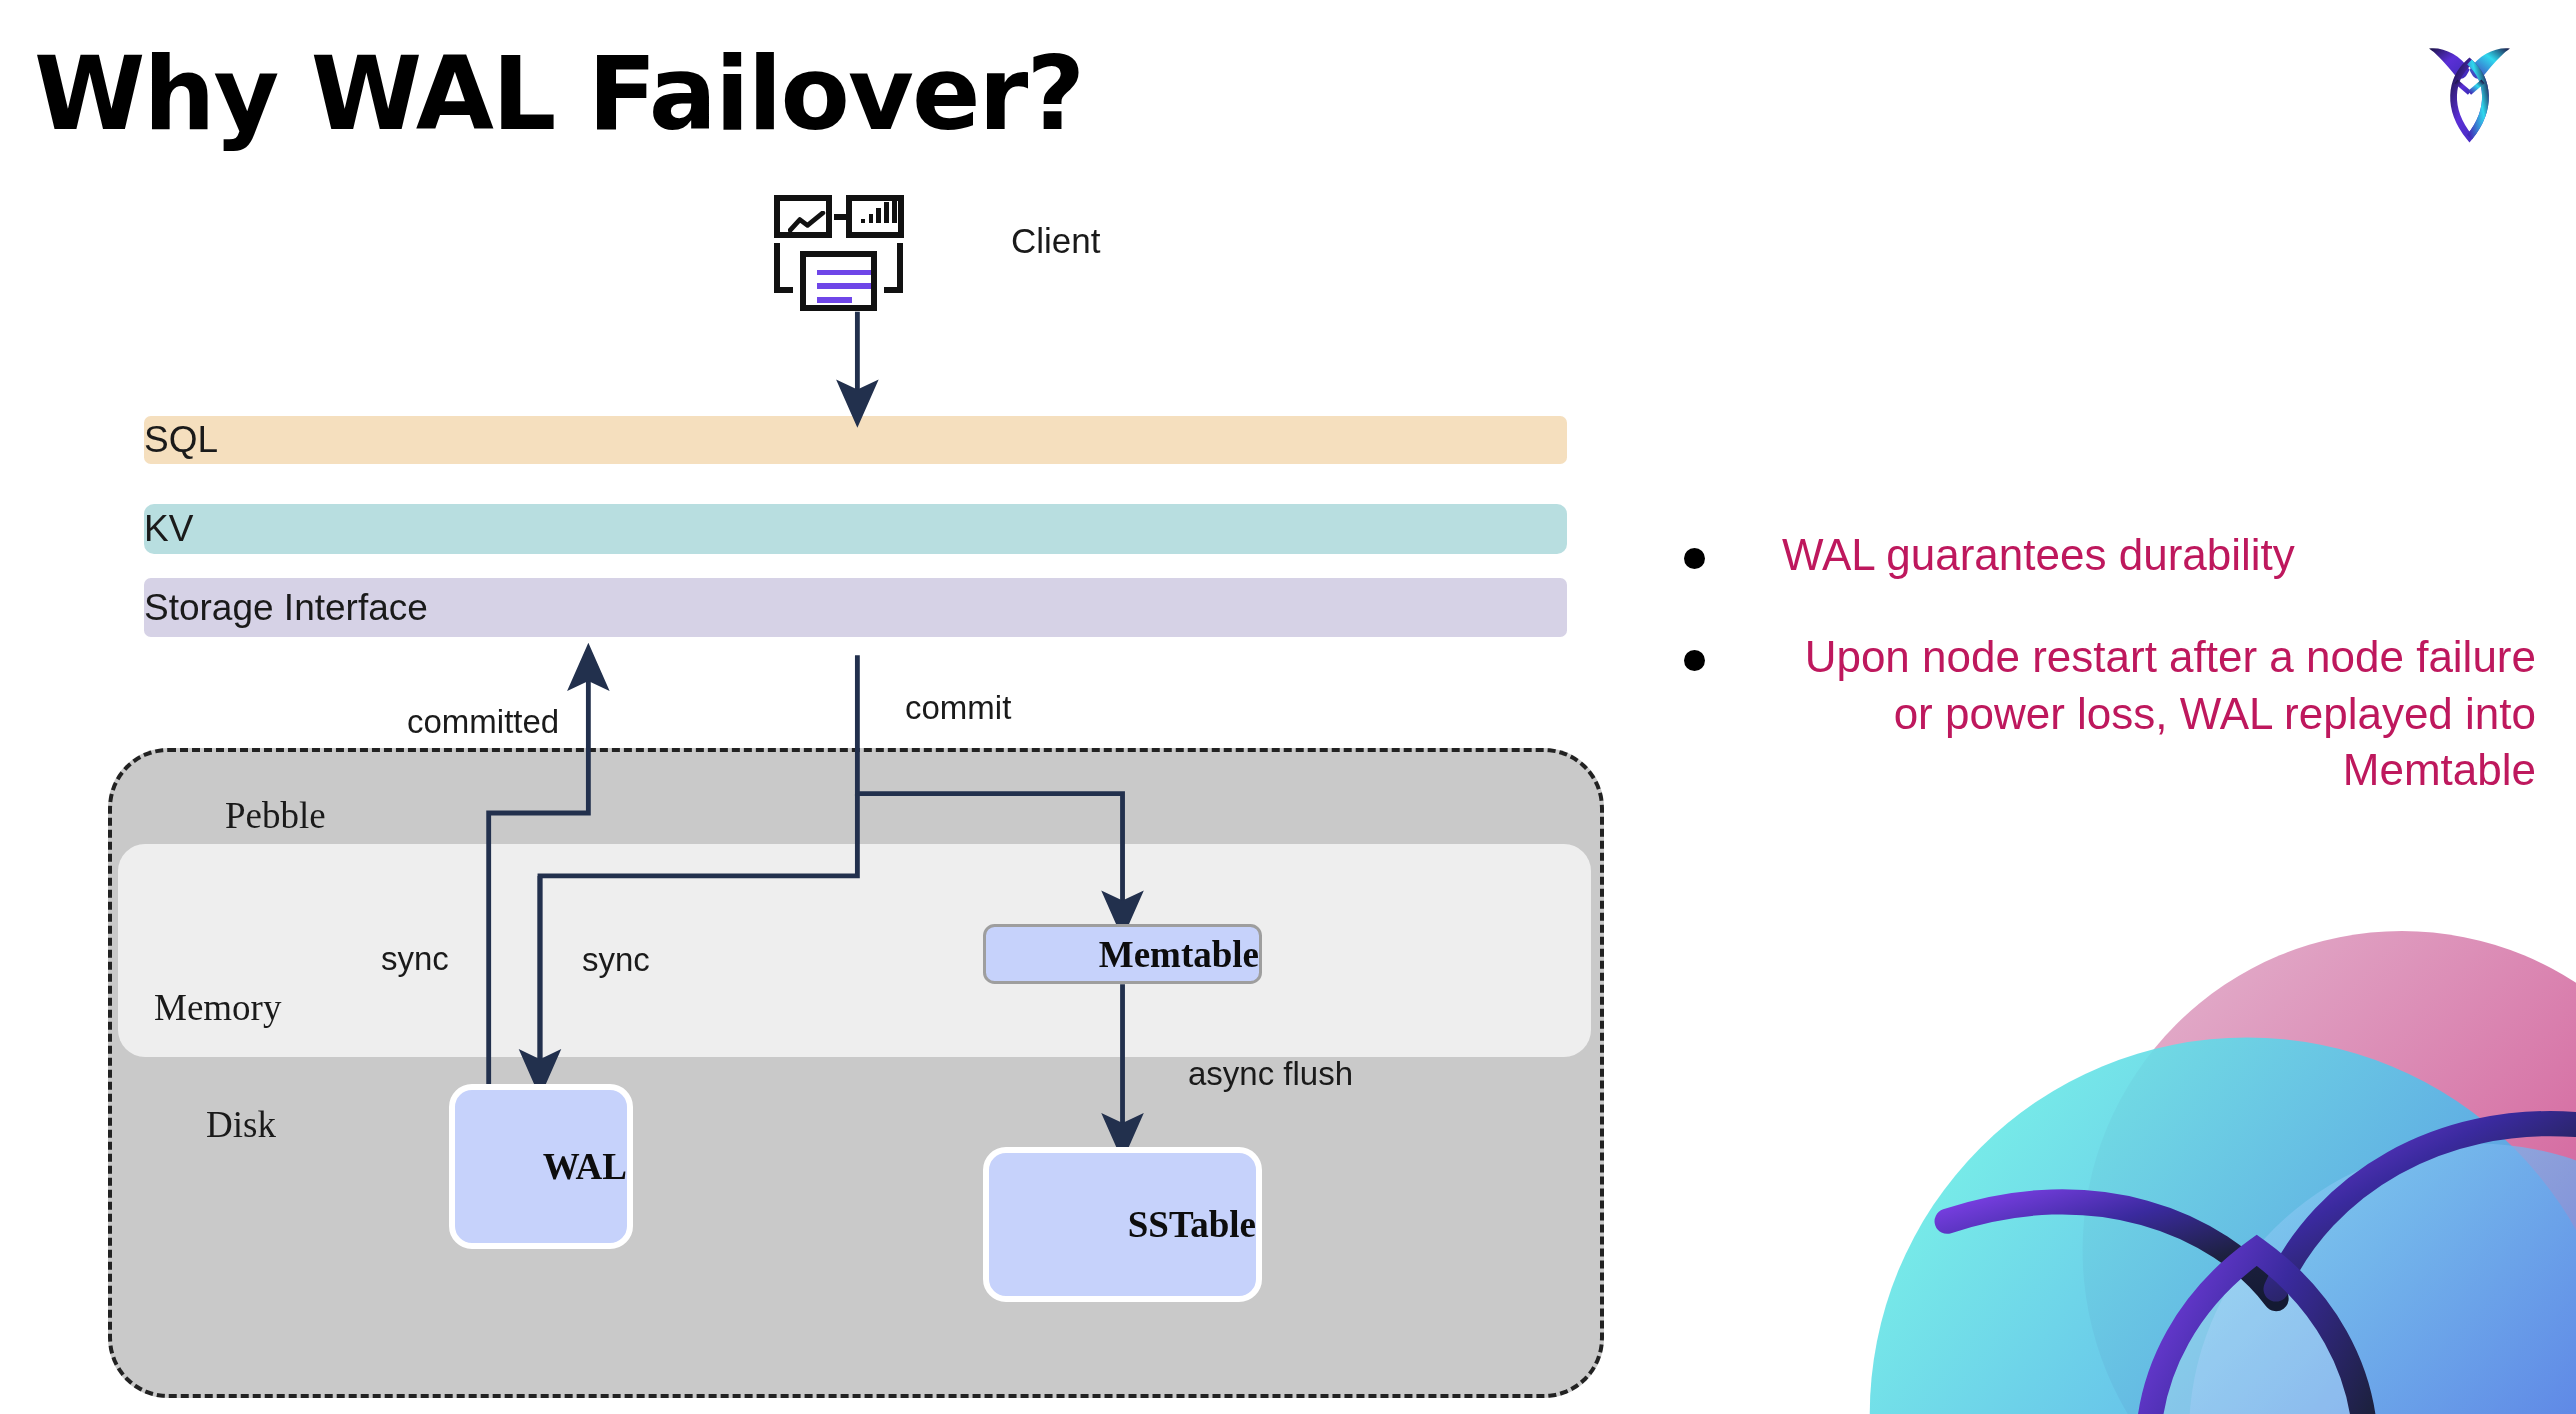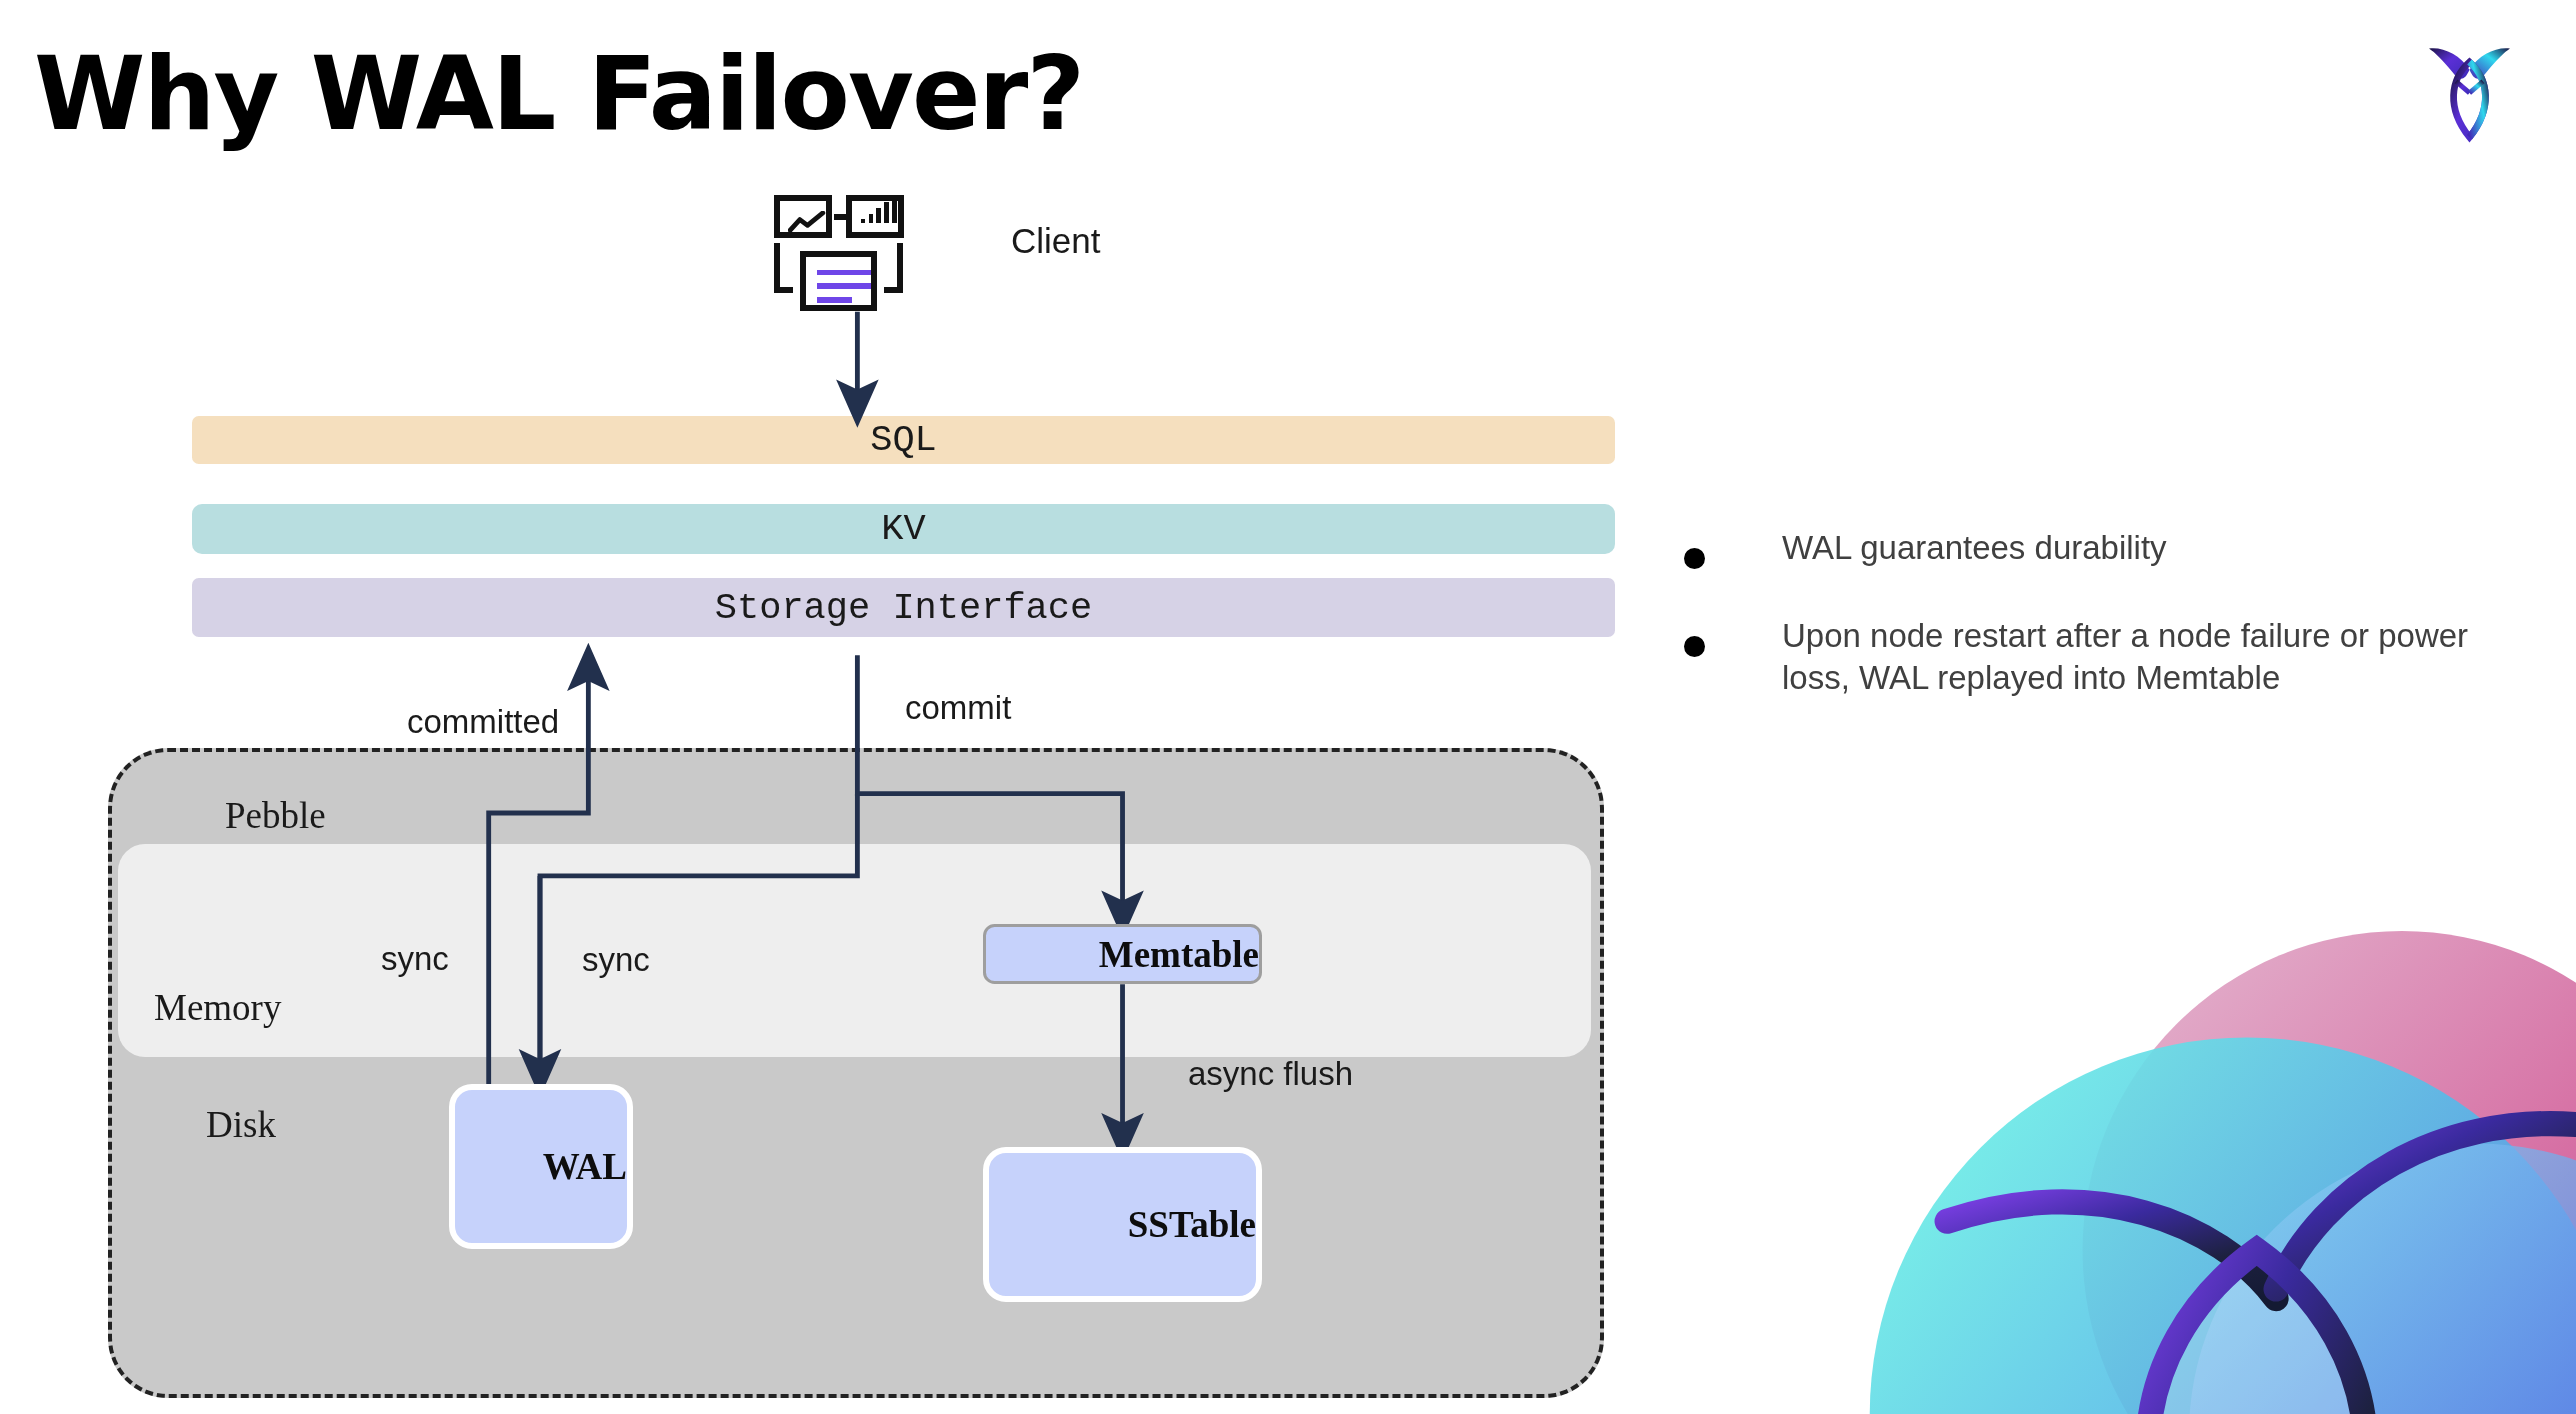--- a/index.html
+++ b/index.html
@@ -28,22 +28,22 @@
   .ci-l1{top:12.6px;width:54px;}
   .ci-l2{top:26px;width:54px;}
   .ci-l3{top:40px;width:35px;}
   .ci-spark{position:absolute;left:7.7px;top:9.7px;}
   .ci-bar{position:absolute;background:#111111;bottom:8.7px;}
 
   .client-label{position:absolute;left:1011px;top:221px;font-size:35px;color:#1a1a1a;}
 
   
   .bar{position:absolute;left:144px;width:1423px;border-radius:6.8px;
-       display:flex;align-items:center;justify-content:center;
-       font-family:Liberation Mono, monospace;font-size:37px;color:#1a1a1a;margin-left:48px;}
+       display:flex;align-items:center;
+       font-family:Liberation Sans, sans-serif;font-size:37px;color:#1a1a1a;}
   .bar-sql{top:416px;height:48px;}
   .bar-kv{top:504px;height:50px;border-radius:10px;}
   .bar-si{top:578px;height:59px;}
 
   
   .pebble{position:absolute;left:108px;top:748px;width:1496px;height:650px;
           border:4.8px dashed #222222;border-radius:60px;background:#c9c9c9;box-sizing:border-box;}
   .pebble-label{position:absolute;left:225px;top:794px;font-size:37px;color:#1a1a1a;
           font-family:"Liberation Serif","DejaVu Serif",serif;}
   .memory{position:absolute;left:118px;top:844px;width:1473px;height:213px;
@@ -75,21 +75,21 @@
   
   .arrows{position:absolute;left:0;top:0;width:2576px;height:1415px;pointer-events:none;}
   .deco{position:absolute;right:0;bottom:0;width:774px;height:581px;pointer-events:none;}
   .logo{position:absolute;left:2421px;top:37px;width:97px;height:106px;}
 
   
   .bullets{position:absolute;left:1684px;top:527px;width:852px;}
   .bullet{position:relative;display:flex;align-items:flex-start;margin-bottom:46px;}
   .bullet-dot{flex:0 0 auto;width:21px;height:21px;border-radius:50%;background:#000000;
               margin-top:21px;margin-right:77px;}
-  .bullet-text{font-size:33px;line-height:1.28;color:#404040;}
+  .bullet-text{font-size:44px;line-height:1.28;color:#be185d;text-align:right;}
 </style>
 </head>
 <body>
 
 <div class="slide">
 
   <div class="title">Why WAL Failover?</div>
 
   <div class="logo">
     <svg viewBox="0 0 100 110" width="97" height="106">

